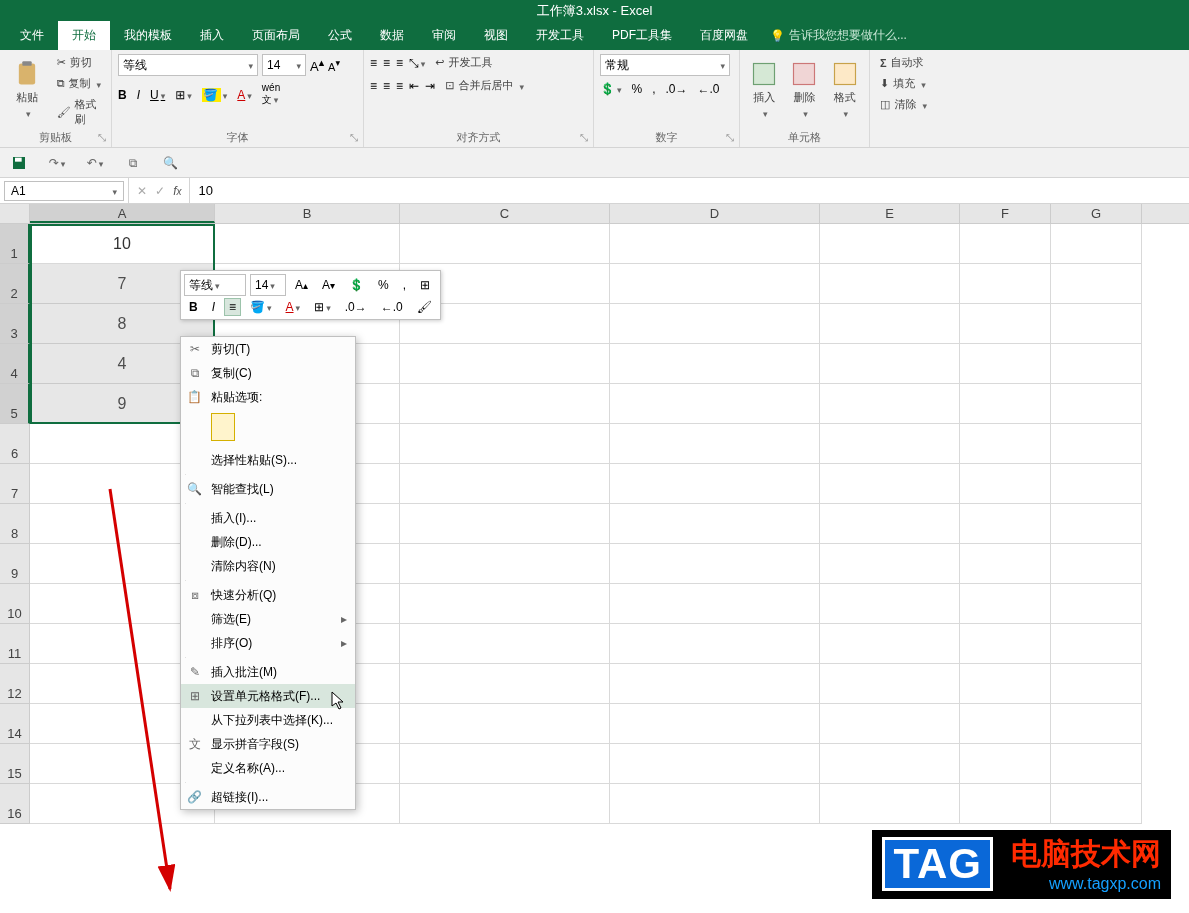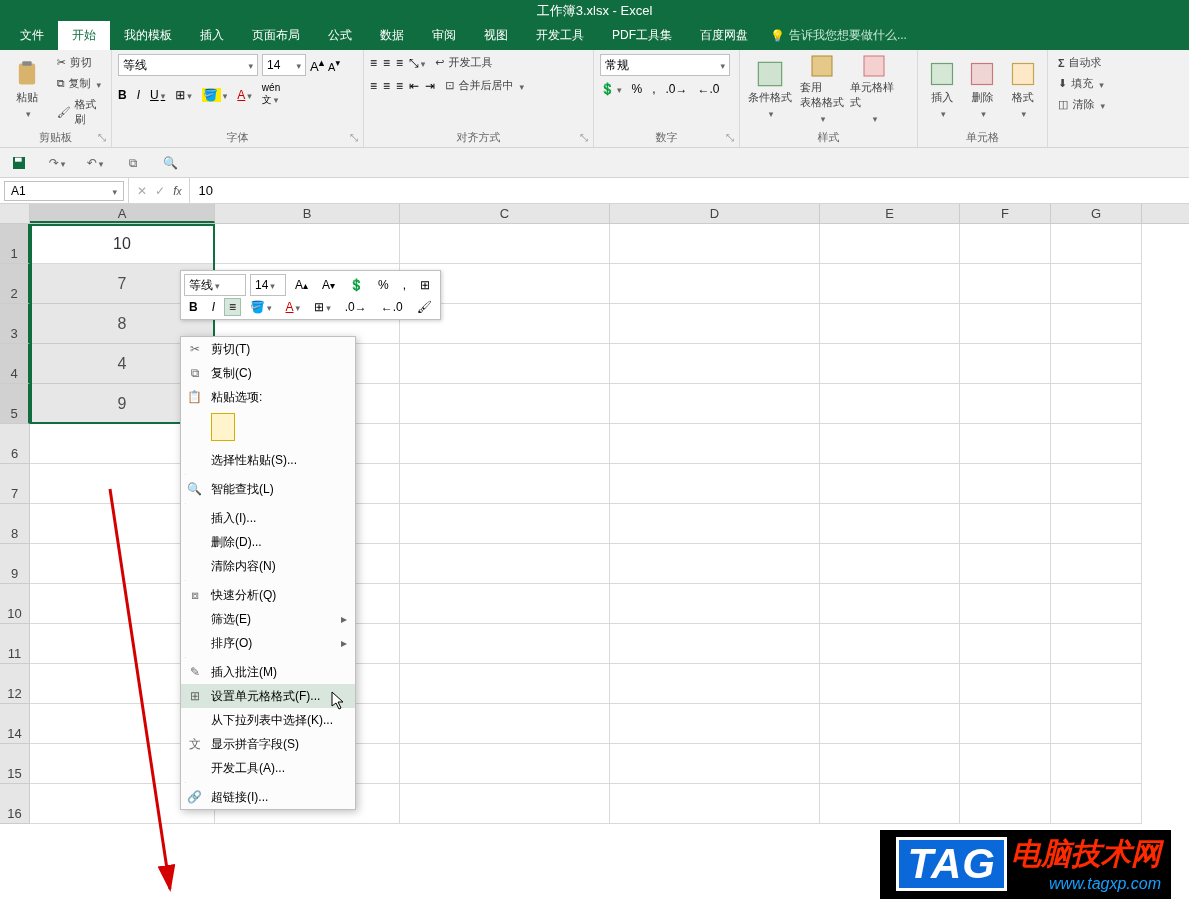--- a/index.html
+++ b/index.html
@@ -66,21 +66,21 @@
 .ctx .row-i .mi { position:absolute; left:6px; width:16px; text-align:center; color:#666; }
 .ctx .sep { height:1px; background:#e0e0e0; margin:2px 4px; }
 .ctx .arrow { margin-left:auto; color:#666; }
 .paste-opt { padding:4px 8px 4px 30px; }
 .paste-ic { width:24px; height:28px; border:1px solid #d4b000; background:#fff4cc; display:inline-block; position:relative; }
 
 
 .anno-arrow { position:absolute; pointer-events:none; }
 
 
-.tag-wm { position:absolute; right:18px; bottom:14px; display:flex; align-items:center; gap:4px; background:#000; padding:4px 10px 6px 16px;font-style:italic; }
+.tag-wm { position:absolute; right:18px; bottom:14px; display:flex; align-items:center; gap:18px; background:#000; padding:4px 10px 6px 10px; }
 .tag-box { background:#0a68d8; color:#fff; font-weight:900; font-size:42px; padding:0 8px; font-family:Arial,sans-serif; border:3px solid #fff; letter-spacing:1px; }
 .tag-txt { color:#ff2a00; font-weight:bold; font-size:30px; font-family:"SimHei",sans-serif; }
 .tag-url { color:#15a0ff; font-size:16px; text-align:right; font-family:Arial; }
 
 .chev::after { content:"▾"; font-size:9px; color:#666; margin-left:2px; }
 .svg-ic { width:16px; height:16px; }
 </style>
 </head>
 <body>
 
@@ -207,47 +207,20 @@
         <span>%</span>
         <span>,</span>
         <span>.0→</span>
         <span>←.0</span>
       </div>
     </div>
     <div class="group-label">数字</div>
     <div class="dlg-launcher">⤡</div>
   </div>
 
-  <div class="group" style="width:178px">
-    <div class="group-body">
-      <div class="big-btn">
-          <svg class="ic" viewBox="0 0 24 24">
-            <rect x="2" y="2" width="20" height="20" fill="#cfe3d0" stroke="#6ea072"></rect>
-          </svg>
-          <span>条件格式</span>
-          <span class="chev"></span>
-        </div>
-      <div class="big-btn">
-          <svg class="ic" viewBox="0 0 24 24">
-            <rect x="2" y="2" width="20" height="20" fill="#e4c98a" stroke="#b08a30"></rect>
-          </svg>
-          <span style="white-space:pre-line">套用
-表格格式</span>
-          <span class="chev"></span>
-        </div>
-      <div class="big-btn">
-          <svg class="ic" viewBox="0 0 24 24">
-            <rect x="2" y="2" width="20" height="20" fill="#f4d0d0" stroke="#c77"></rect>
-          </svg>
-          <span>单元格样式</span>
-          <span class="chev"></span>
-        </div>
-    </div>
-    <div class="group-label">样式</div>
-  </div>
 
   <div class="group" style="width:130px">
     <div class="group-body">
       <div class="big-btn" style="width:40px">
           <svg class="ic" viewBox="0 0 24 24">
             <rect x="3" y="3" width="18" height="18" fill="#d5e8d5" stroke="#6ea072"></rect>
           </svg>
           <span>插入</span>
           <span class="chev"></span>
         </div>
@@ -586,21 +559,21 @@
         <span>设置单元格格式(F)...</span>
       </div>
       <div class="row-i">
         <span>从下拉列表中选择(K)...</span>
       </div>
       <div class="row-i">
         <span class="mi">文</span>
         <span>显示拼音字段(S)</span>
       </div>
       <div class="row-i">
-        <span>开发工具(A)...</span>
+        <span>定义名称(A)...</span>
       </div>
       <div class="sep"></div>
       <div class="row-i">
         <span class="mi">🔗</span>
         <span>超链接(I)...</span>
       </div>
     </div>
 
   <div style="position:absolute;left:331px;top:487px;pointer-events:none">
     <svg width="16" height="20">

